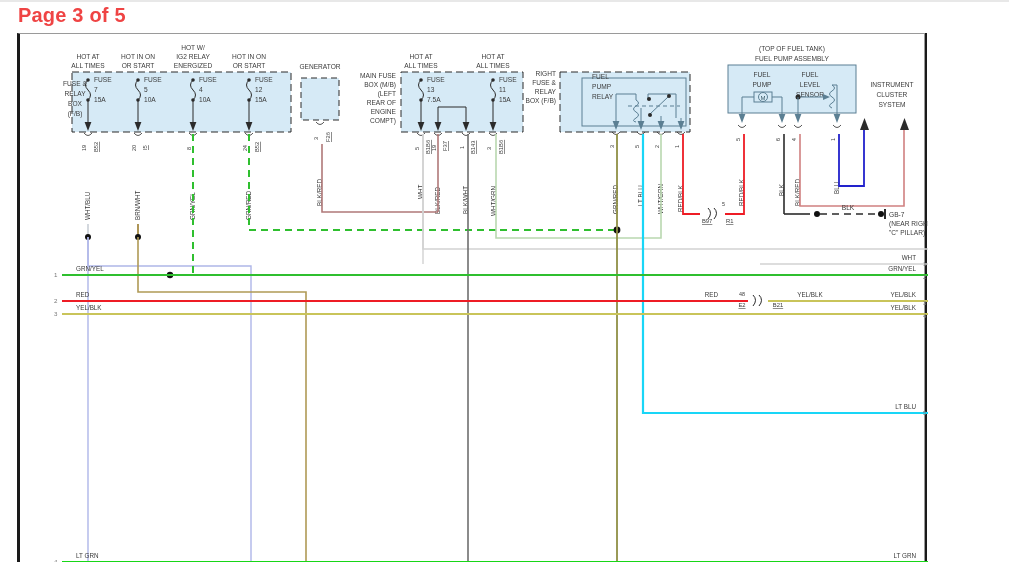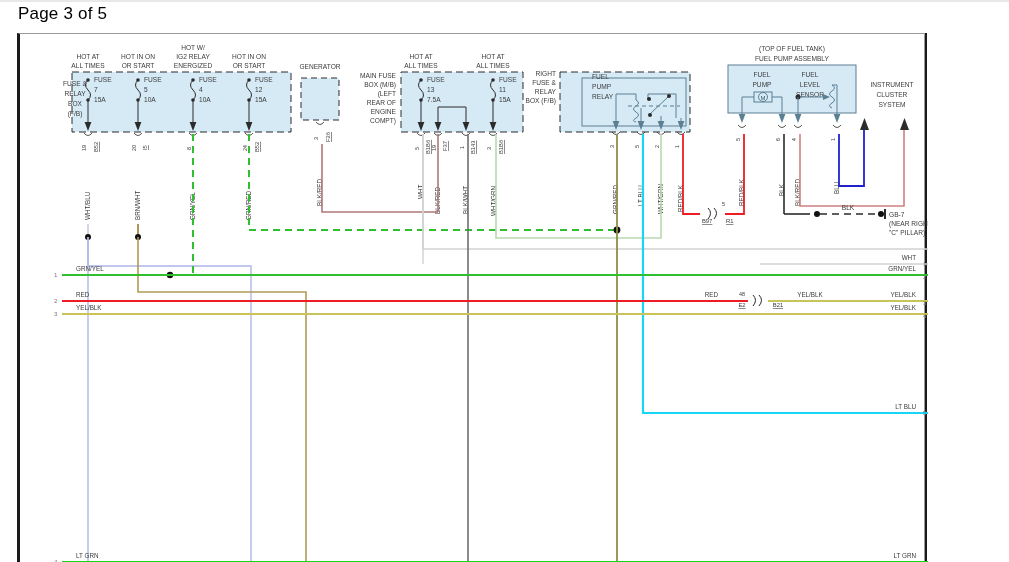--- a/index.html
+++ b/index.html
@@ -6,23 +6,23 @@
   html, body {
     margin: 0; padding: 0;
     width: 1009px; height: 562px;
     background: #ffffff;
     font-family: "Liberation Sans", sans-serif;
     overflow: hidden;
   }
   #page-title {
     position: absolute;
     left: 18px; top: 4px;
-    font-size: 17px;
-    font-weight: normal;
-    color: #000000;
+    font-size: 20px;
+    font-weight: bold;
+    color: #ef4444;
     letter-spacing: 0.2px;
   }
   #viewer-frame {
     position: absolute;
     left: 17px; top: 33px;
     width: 908px; height: 529px;
     background: #fff;
     border-left: 3px solid #1a1a1a;
     border-top: 1px solid #9a9a9a;
     border-right: 1px solid #9a9a9a;

